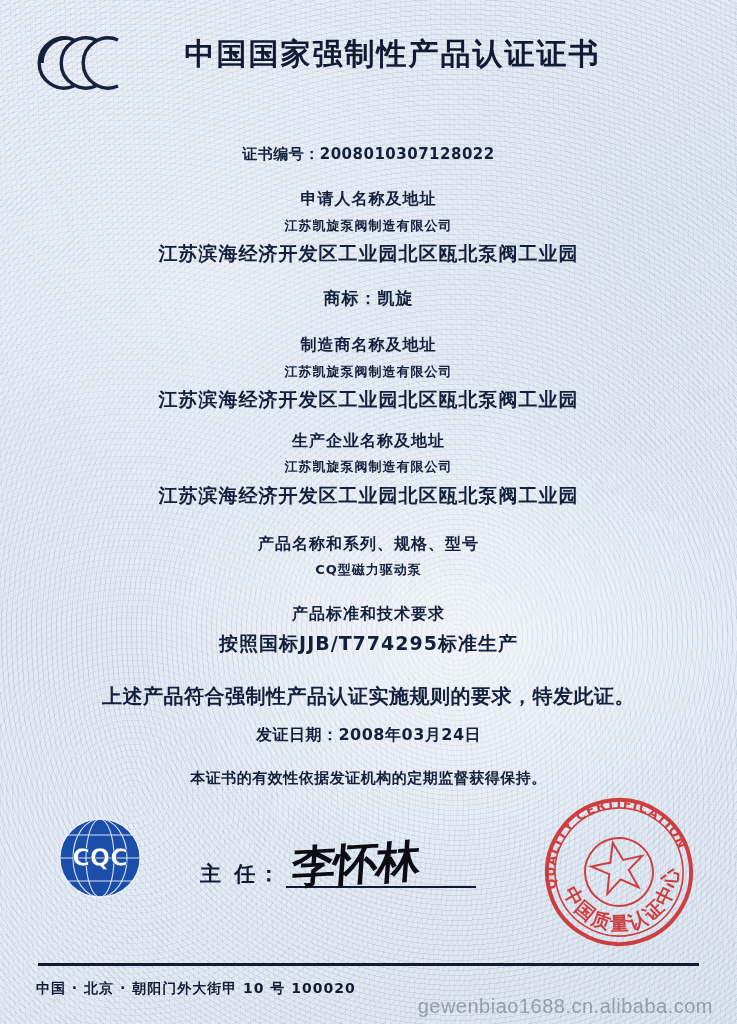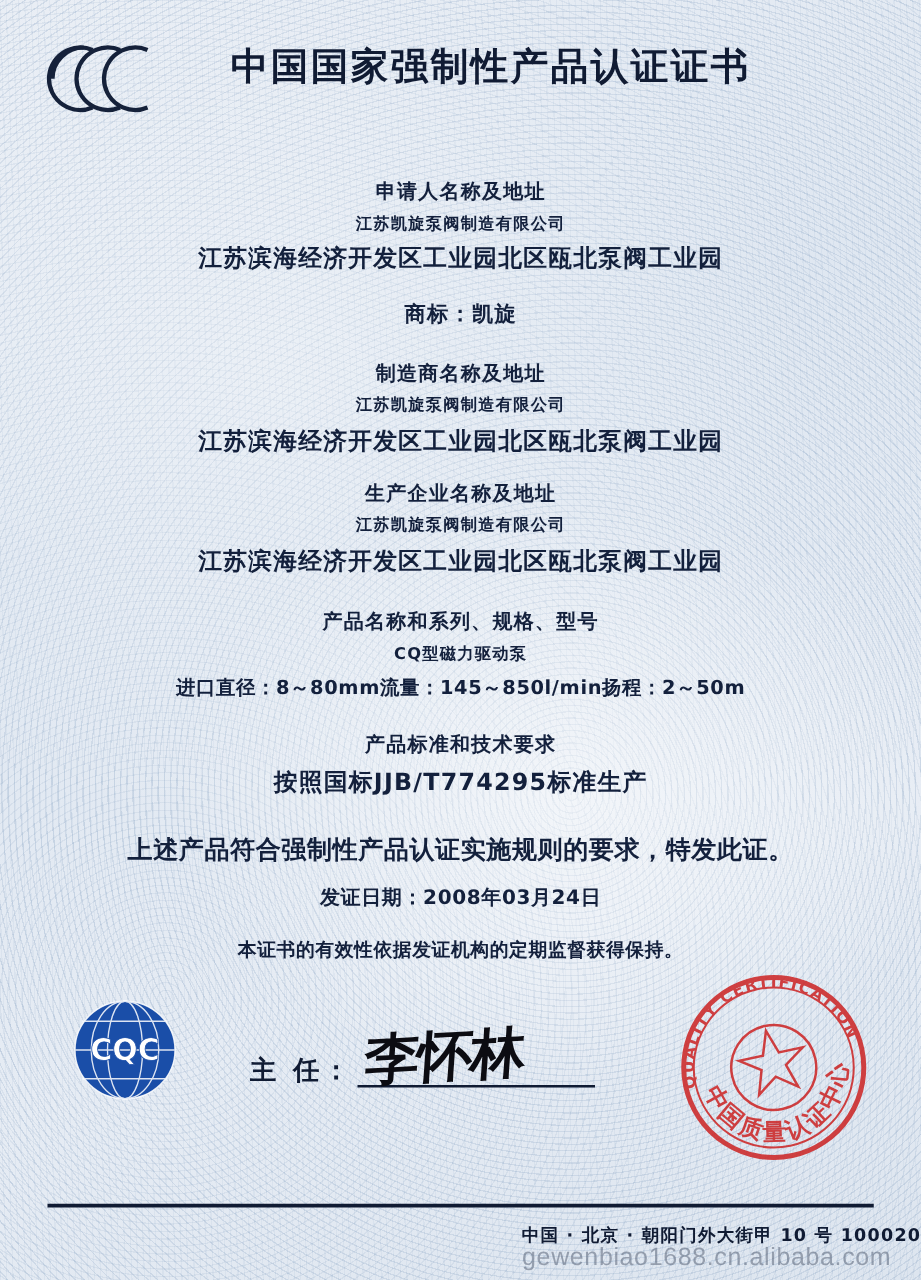--- a/index.html
+++ b/index.html
@@ -185,26 +185,27 @@
     right: 38px;
     bottom: 58px;
     height: 3px;
     background: #101b33;
   }
   .footer-text {
     position: absolute;
     left: 0;
     right: 0;
     bottom: 26px;
-    text-align: right;
+    text-align: left;
     font-family: "DejaVu Sans", "Liberation Sans", sans-serif;
     font-size: 14px;
     font-weight: bold;
     letter-spacing: 1px;
     color: #101b33;
+    padding-left: 36px;
   }
   .watermark {
     position: absolute;
     right: 24px;
     bottom: 6px;
     font-family: "Liberation Sans", sans-serif;
     font-size: 20px;
     color: rgba(90,100,120,0.55);
     letter-spacing: 0.5px;
   }
@@ -225,40 +226,42 @@
         </g>
         <path d="M8 33 A25 25 0 0 1 33 8" fill="none" stroke="#15213a" stroke-width="3.4"></path>
       </svg>
     </div>
 
     <div class="main-title">中国国家强制性产品认证证书</div>
   </div>
 
   <div class="body-block">
 
+    <div class="line cert-no">
+      <span>证书编号：</span><span>2008010307128022</span>
+    </div>
 
     <div class="line label gap-lg">申请人名称及地址</div>
     <div class="line value">江苏凯旋泵阀制造有限公司</div>
     <div class="line value small">江苏滨海经济开发区工业园北区瓯北泵阀工业园</div>
 
     <div class="line brand">
       <span>商标：</span><span>凯旋</span>
     </div>
 
     <div class="line label gap-lg">制造商名称及地址</div>
     <div class="line value">江苏凯旋泵阀制造有限公司</div>
     <div class="line value small">江苏滨海经济开发区工业园北区瓯北泵阀工业园</div>
 
     <div class="line label">生产企业名称及地址</div>
     <div class="line value">江苏凯旋泵阀制造有限公司</div>
     <div class="line value small">江苏滨海经济开发区工业园北区瓯北泵阀工业园</div>
 
     <div class="line label gap-lg">产品名称和系列、规格、型号</div>
     <div class="line value">CQ型磁力驱动泵</div>
-    <div class="line spec">进口直径：8～80mm流量：145～850l/min扬程：2～50m</div>
 
     <div class="line label gap-lg">产品标准和技术要求</div>
     <div class="line value small">按照国标JJB/T774295标准生产</div>
 
     <div class="line statement">上述产品符合强制性产品认证实施规则的要求，特发此证。</div>
     <div class="line issue-date">发证日期：2008年03月24日</div>
     <div class="line validity">本证书的有效性依据发证机构的定期监督获得保持。</div>
   </div>
 
   <div class="sign-area">

